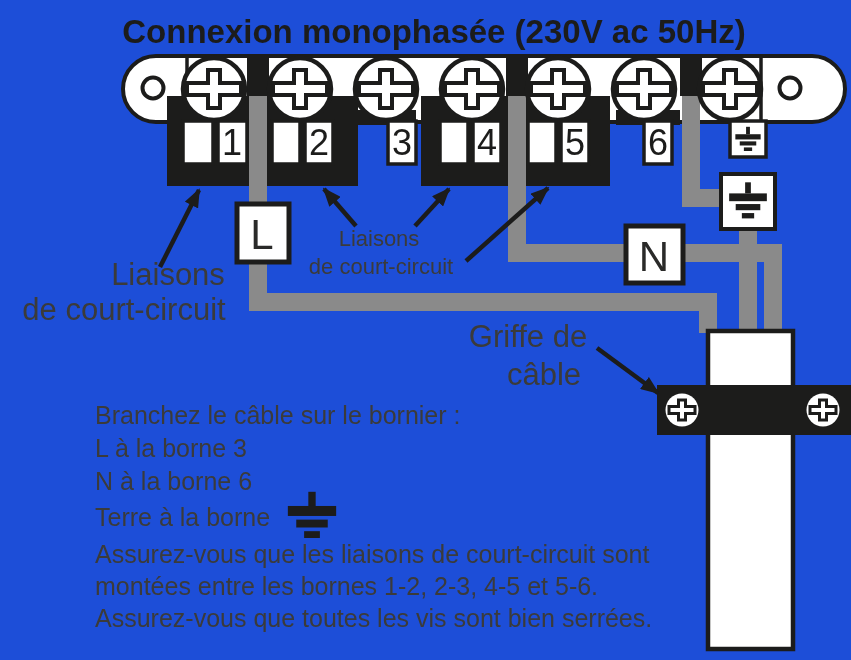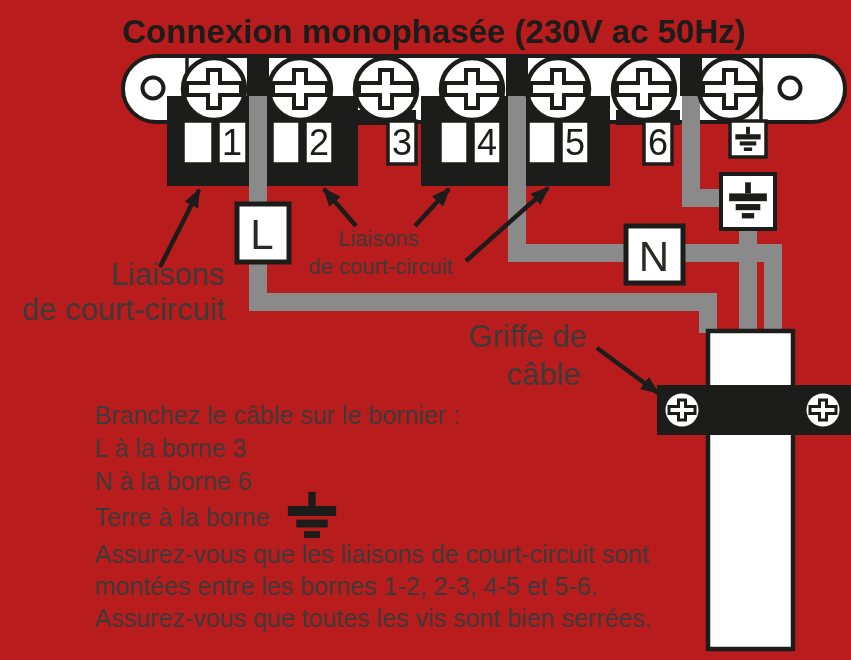--- a/index.html
+++ b/index.html
@@ -1,19 +1,19 @@
 <!DOCTYPE html>
 <html><head>
 <meta charset="utf-8">
 <style>
   html, body { margin: 0; padding: 0; background: #ffffff; }
   .stage {
     position: relative;
     width: 851px; height: 660px;
-    background: #b91c1c;
+    background: #1d4ed8;
     font-family: "Liberation Sans", sans-serif;
     overflow: hidden;
   }
   svg text {
     font-family: "Liberation Sans", sans-serif;
     fill: #3b3b3a;
   }
   .title-text { font-weight: bold; font-size: 33px; fill: #1c1c1b; }
   .num-text   { font-size: 36px; fill: #1c1c1b; }
   .letter-text{ font-size: 42px; fill: #2a2a29; }

